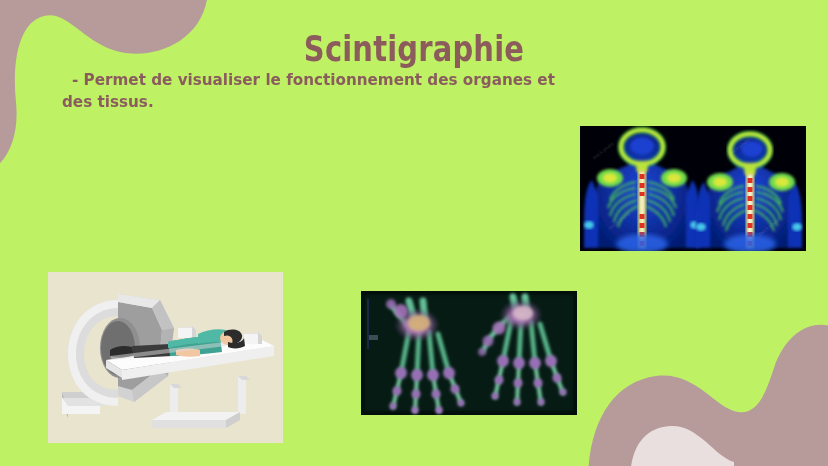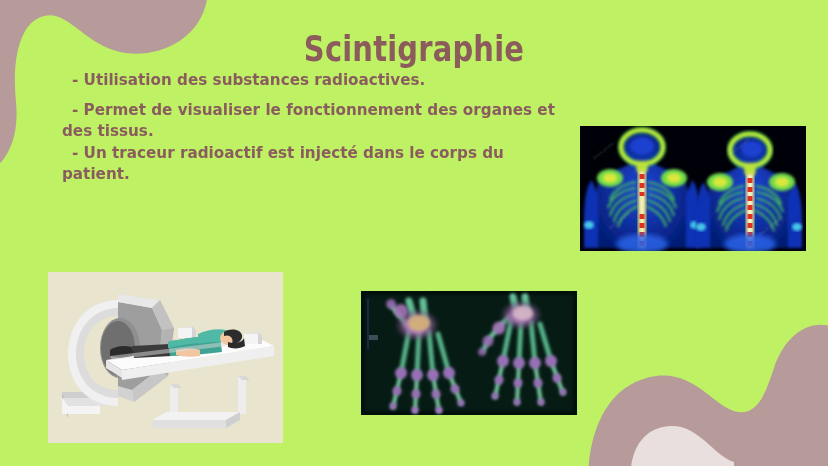--- a/index.html
+++ b/index.html
@@ -99,23 +99,21 @@
                C60,214 44,246 10,250
                C-26,254 -58,228 -66,184
                C-76,130 -60,56 -34,6
                C-10,-40 40,-74 95,-60 Z" fill="#b79a9a"></path>
     </svg>
   </div>
 
   <h1 id="title">Scintigraphie</h1>
 
   <div id="bullets">
-    <p class="bullet gap-after">- Utilisation des substances radioactives.</p>
     <p class="bullet">- Permet de visualiser le fonctionnement des organes et des tissus.</p>
-    <p class="bullet">- Un traceur radioactif est injecté dans le corps du patient.</p>
   </div>
 
   <div class="media" id="bone-scan">
     <svg viewBox="0 0 226 125" xmlns="http://www.w3.org/2000/svg" aria-hidden="true">
       <defs>
         <radialGradient id="gBody" cx="50%" cy="50%" r="62%">
           <stop offset="0%" stop-color="#1f46d8"></stop>
           <stop offset="100%" stop-color="#001a6e"></stop>
         </radialGradient>
         <filter id="soft">

